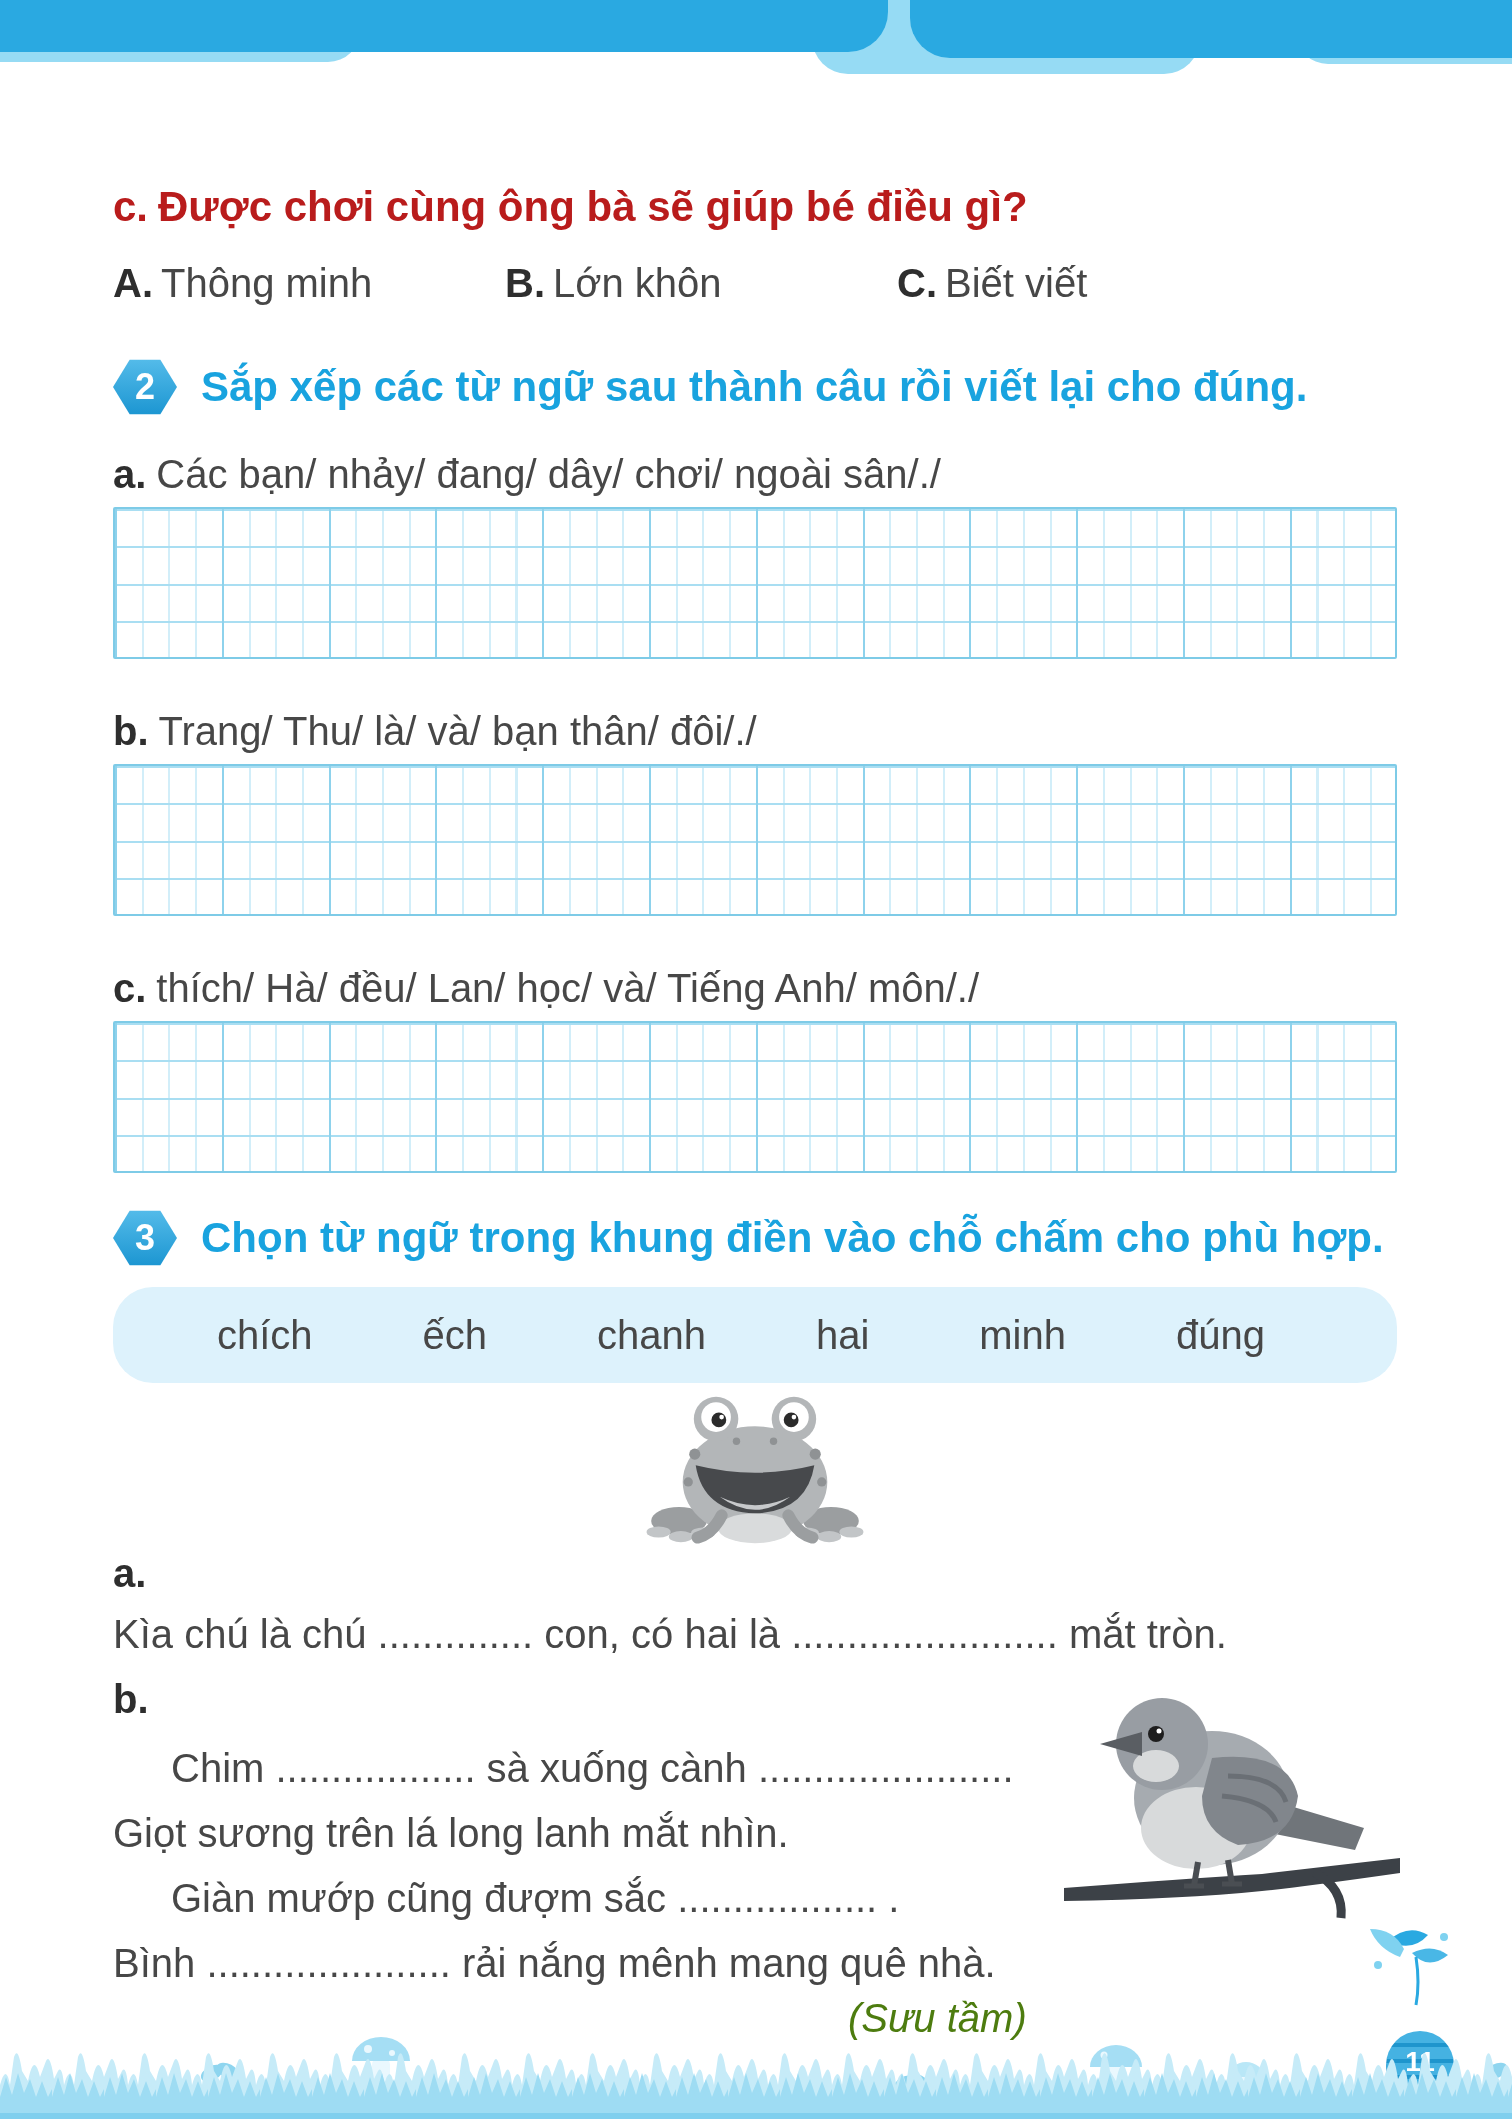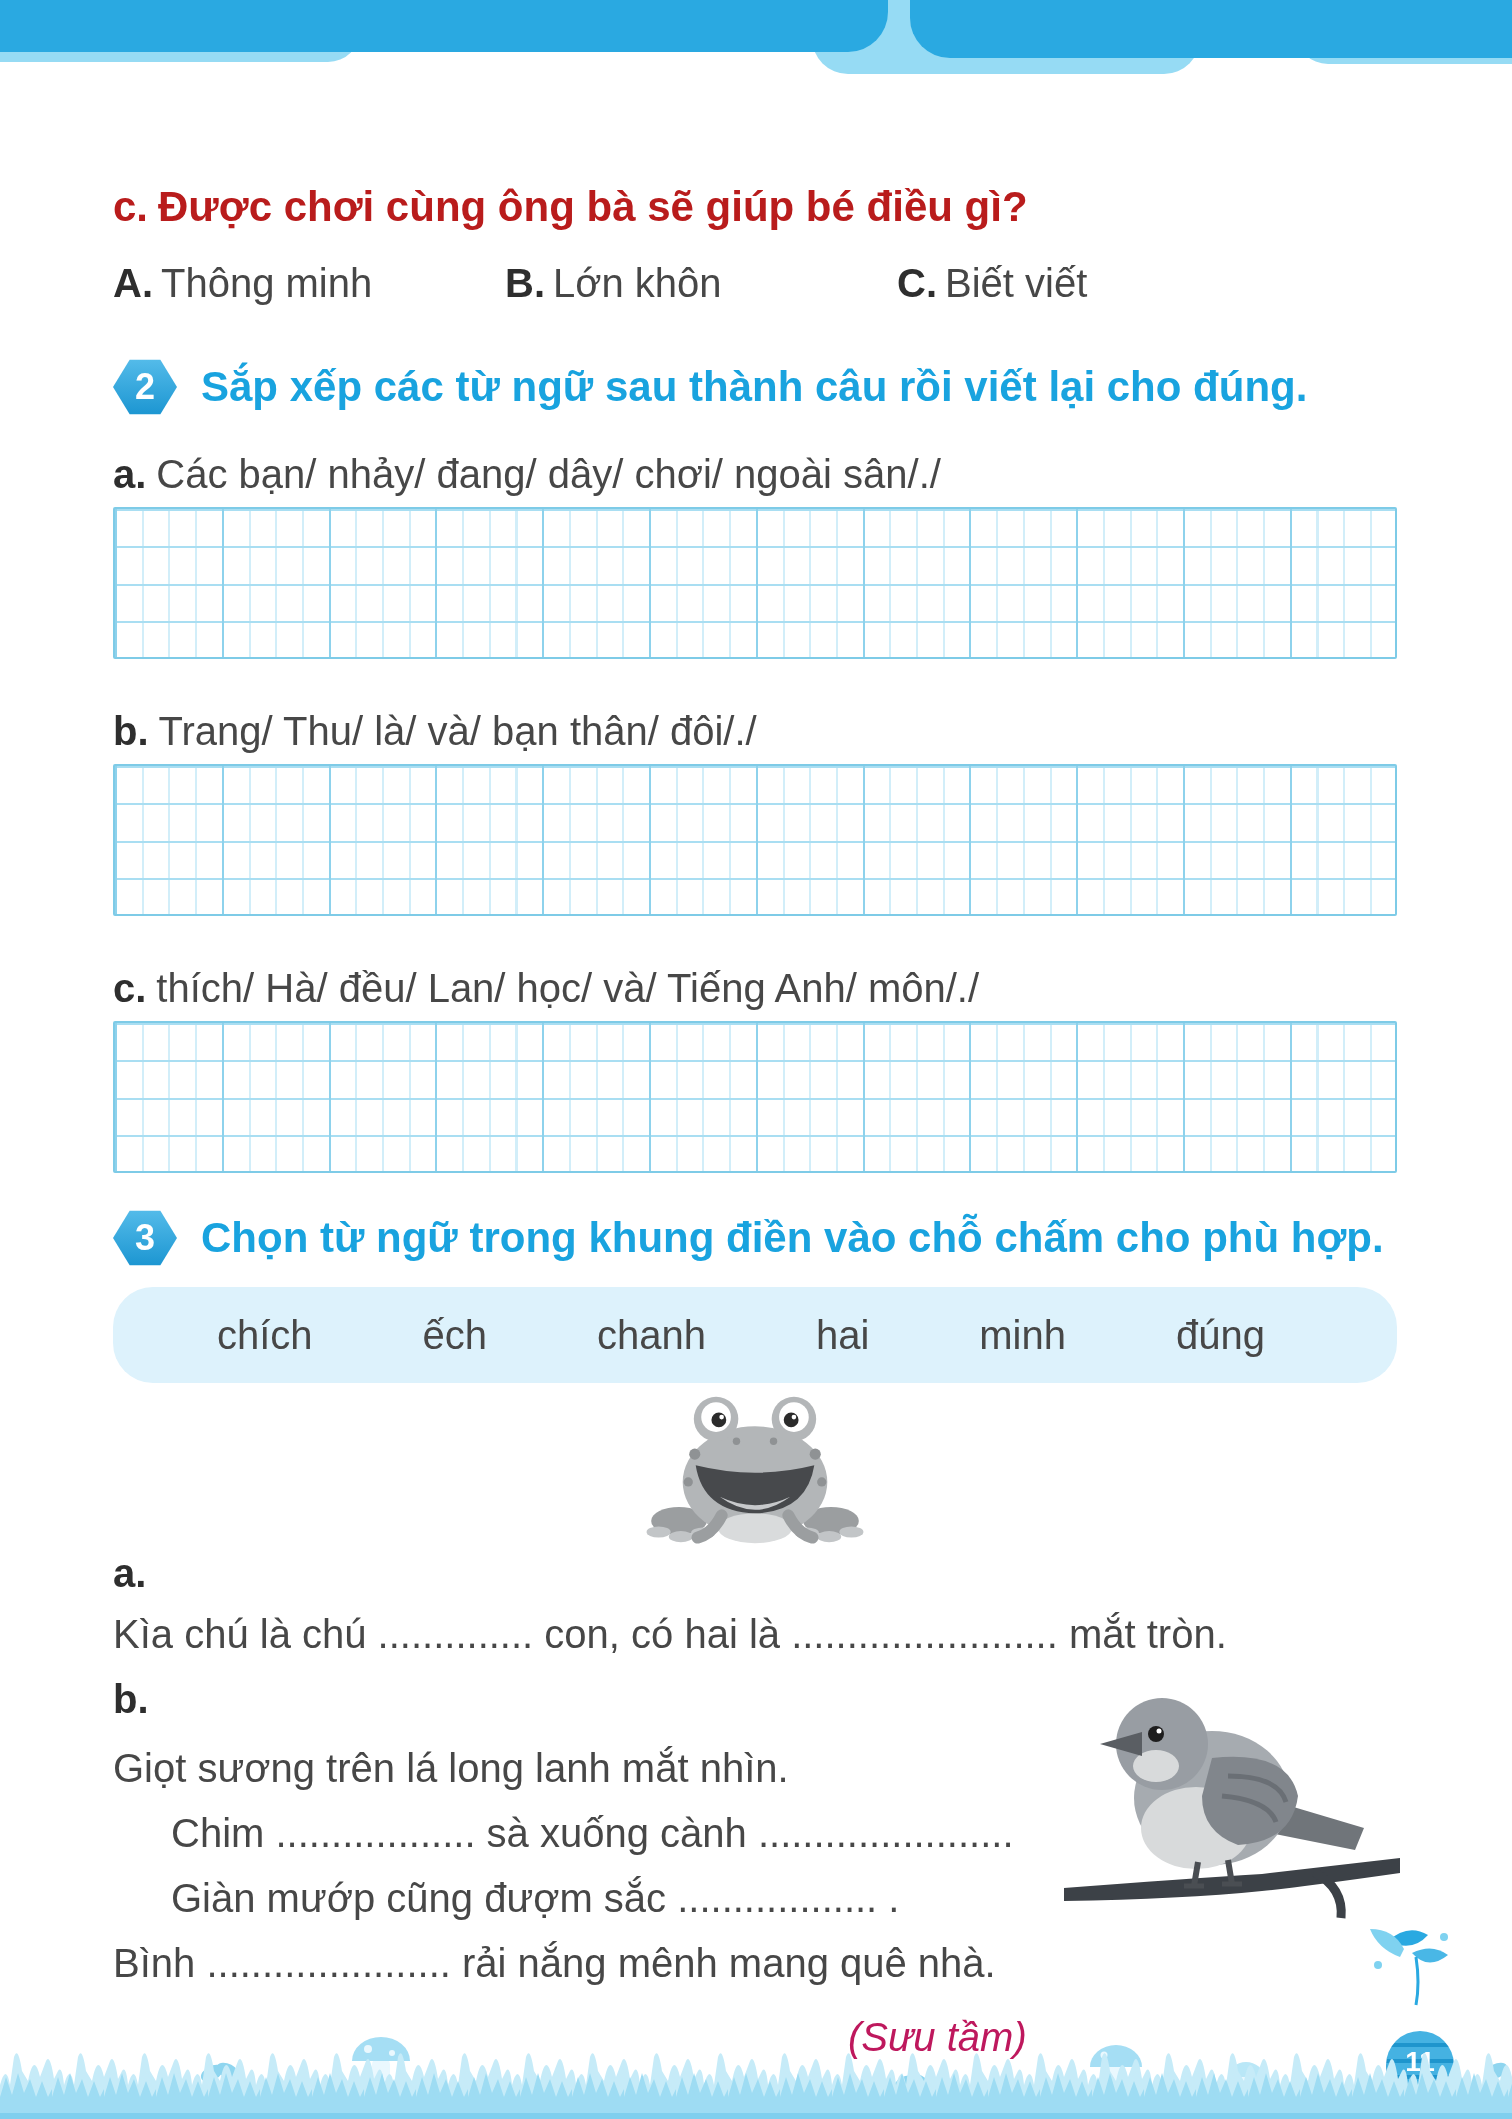--- a/index.html
+++ b/index.html
@@ -60,21 +60,21 @@
   .frog-wrap { margin-top:10px; display:flex; justify-content:center; }
 
   .part-label { margin-top:6px; font-size:40px; font-weight:bold; color:#2e2e2e; }
   .fill-line { margin-top:16px; font-size:40px; color:#474747; white-space:nowrap; }
   .part-label.b { margin-top:20px; }
 
   .poem { margin-top:14px; }
   .poem-line { font-size:40px; color:#474747; line-height:65px; white-space:nowrap; }
   .poem-line.indent { padding-left:58px; }
 
-  .attribution { margin-top:19px; margin-left:735px; font-size:40px; font-style:italic; color:#be185d; white-space:nowrap; }
+  .attribution { margin-top:0; margin-left:735px; font-size:40px; font-style:italic; color:#4d7c0f; white-space:nowrap; }
 
   
   .bird-wrap { position:absolute; left:1062px; top:1682px; width:340px; height:250px; }
 
   .corner-decor { position:absolute; right:42px; bottom:26px; width:120px; height:172px; }
   .corner-decor svg.leaves { position:absolute; top:0; right:2px; }
   .beehive {
     position:absolute; right:16px; bottom:0;
     width:68px; height:62px;
     border-radius:50% 50% 46% 46% / 55% 55% 42% 42%;
@@ -184,22 +184,22 @@
         <path d="M84,132 Q74,152 58,156" stroke="#9b9ea0" stroke-width="13" fill="none" stroke-linecap="round"></path>
         <path d="M156,132 Q166,152 182,156" stroke="#9b9ea0" stroke-width="13" fill="none" stroke-linecap="round"></path>
       </svg>
     </div>
 
     <div class="part-label">a.</div>
     <div class="fill-line">Kìa chú là chú .............. con, có hai là ........................ mắt tròn.</div>
 
     <div class="part-label b">b.</div>
     <div class="poem">
+      <div class="poem-line indent">Chim .................. sà xuống cành .......................</div>
       <div class="poem-line">Giọt sương trên lá long lanh mắt nhìn.</div>
-      <div class="poem-line indent">Chim .................. sà xuống cành .......................</div>
       <div class="poem-line indent">Giàn mướp cũng đượm sắc .................. .</div>
       <div class="poem-line">Bình ...................... rải nắng mênh mang quê nhà.</div>
     </div>
 
     <div class="attribution">(Sưu tầm)</div>
   </div>
 
   <div class="bird-wrap">
     <svg width="340" height="250" viewBox="0 0 340 250">
       <path d="M2,206 Q120,197 200,192 L338,176 L338,191 Q240,205 200,209 Q120,217 2,219 Z" fill="#3c4147"></path>

